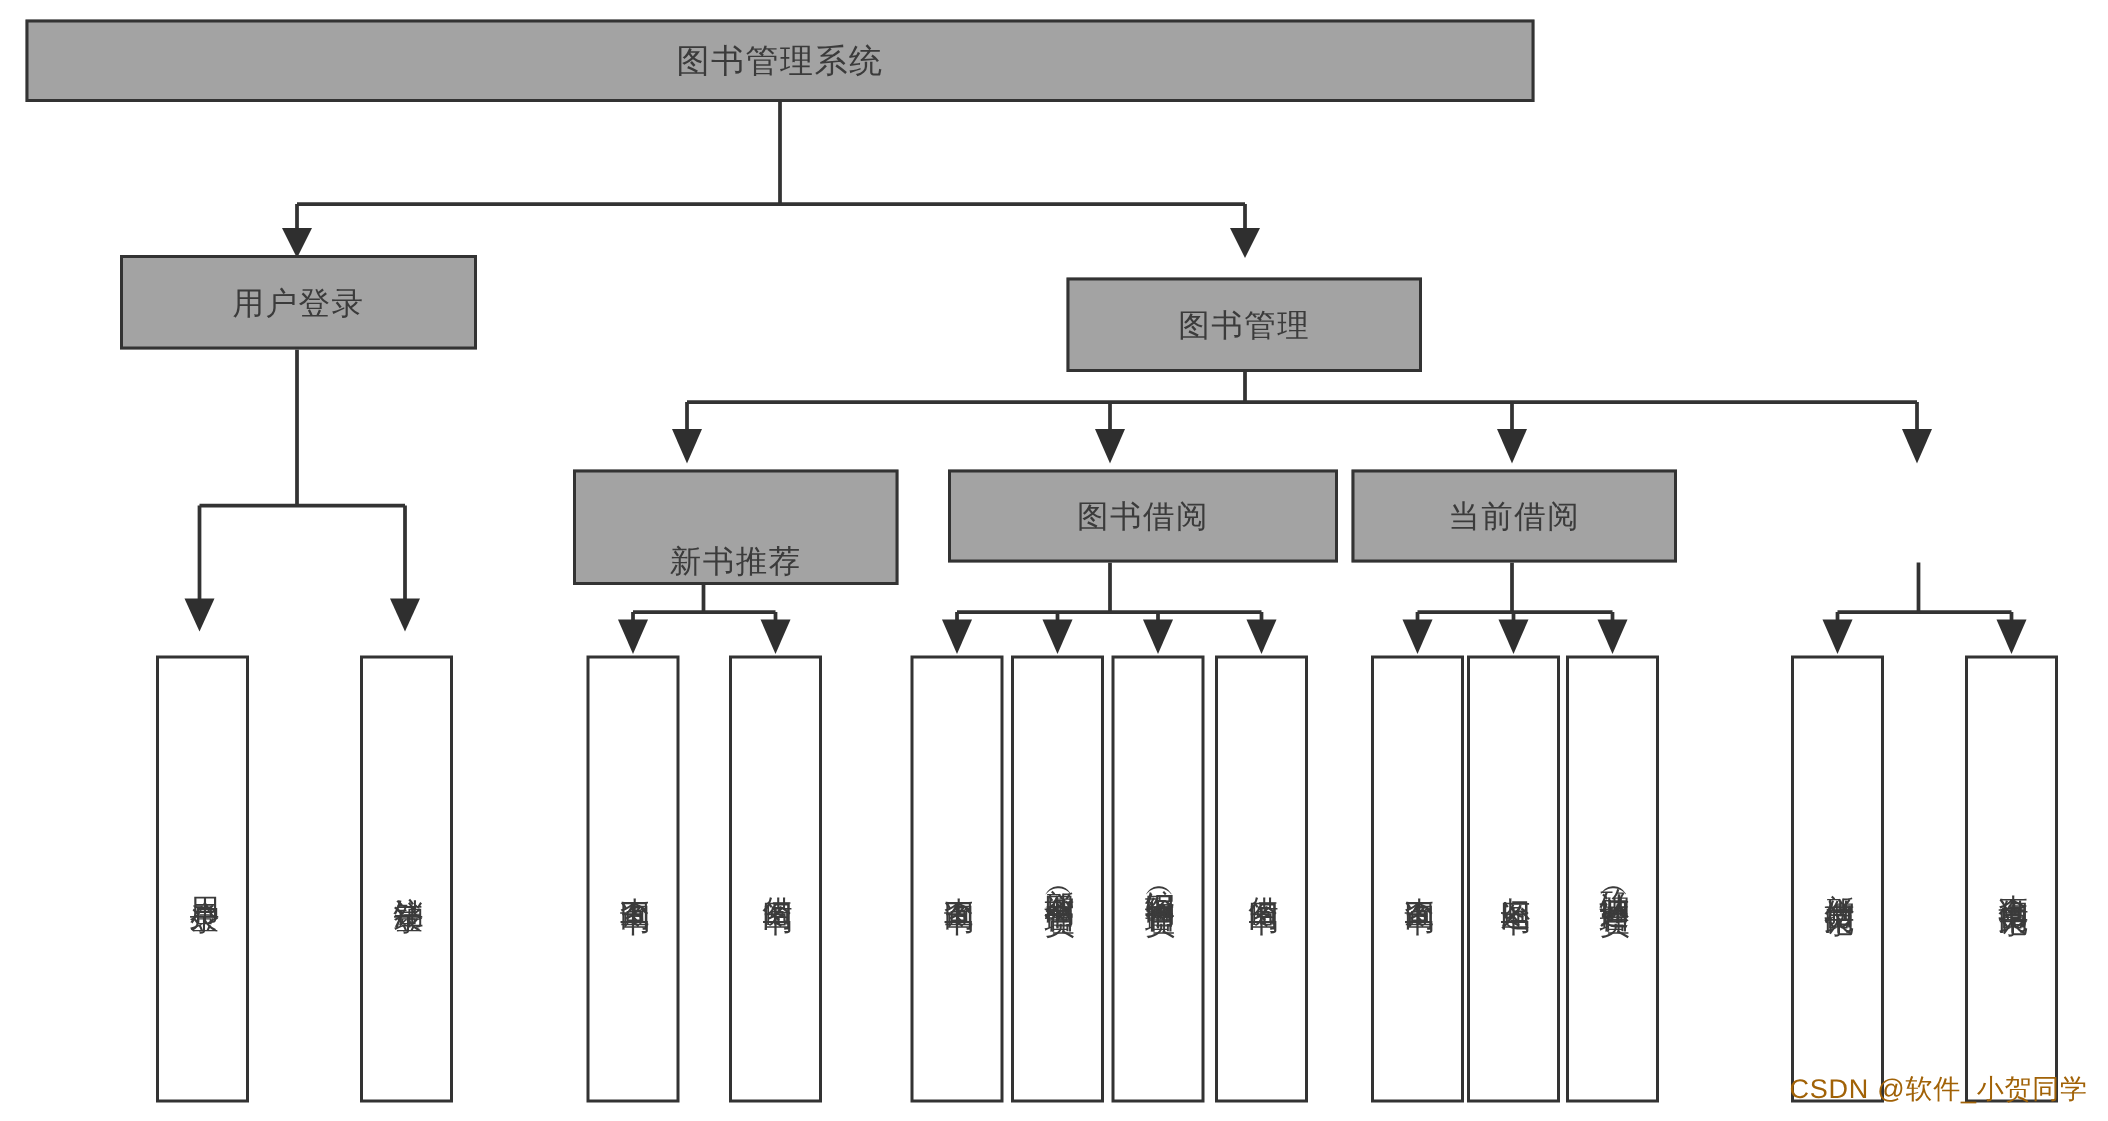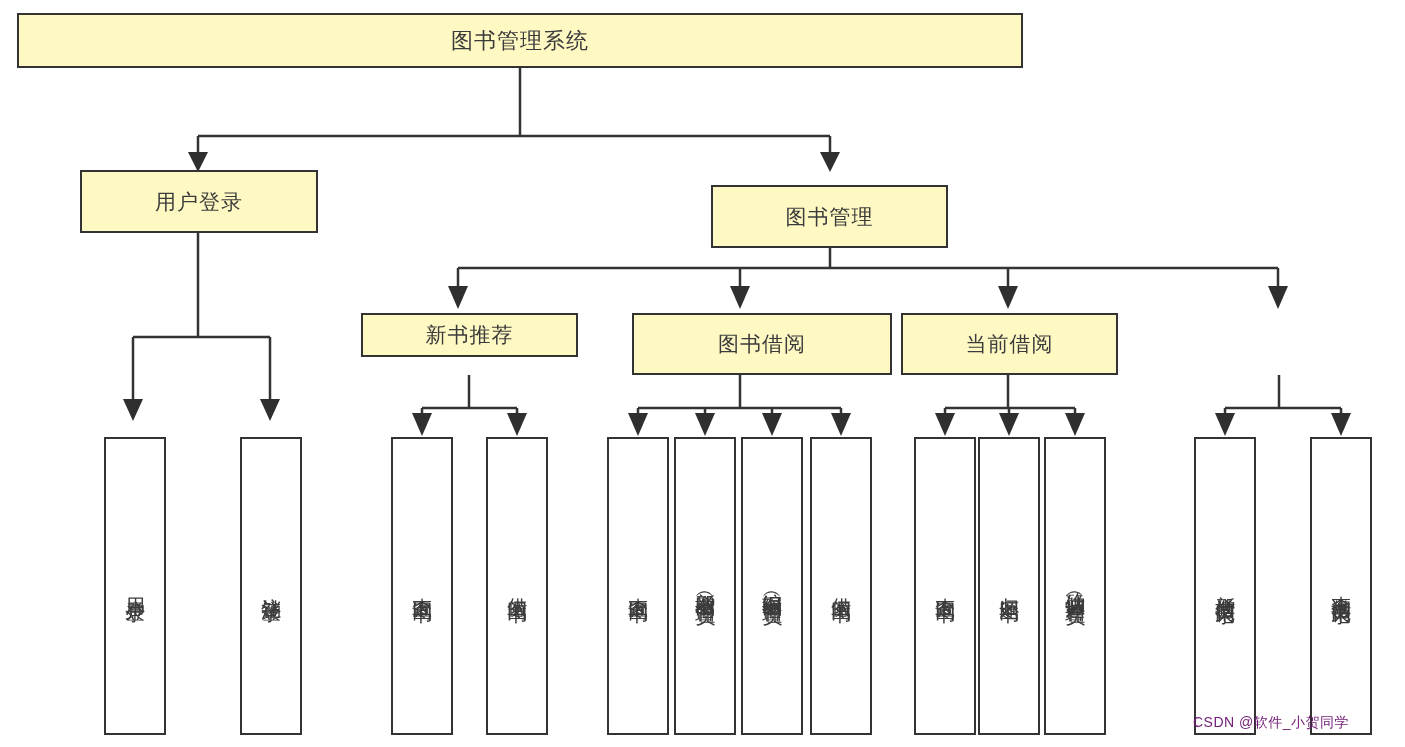--- a/index.html
+++ b/index.html
@@ -2,21 +2,21 @@
 <html><head>
 <meta charset="utf-8">
 <style>
   html,body{margin:0;padding:0;background:#ffffff;}
   body{font-family:"Liberation Sans","DejaVu Sans",sans-serif;}
   #canvas{position:relative;width:1405px;height:747px;background:#ffffff;overflow:hidden;}
 
   .node{
     position:absolute;
     box-sizing:border-box;
-    background:#fef9c3;
+    background:#a3a3a3;
     border:2.5px solid #333333;
     display:flex;
     align-items:center;
     justify-content:center;
     color:#3b3b3b;
     text-align:center;
   }
   .node.h-node{font-size:21px;letter-spacing:1px;}
   .node.root{font-size:22px;}
   .leaf{
@@ -38,22 +38,22 @@
     letter-spacing:2px;
     white-space:nowrap;
   }
 
   svg#wires{position:absolute;left:0;top:0;width:1405px;height:747px;pointer-events:none;}
   svg#wires line, svg#wires path{stroke:#333333;stroke-width:2.5;fill:none;}
   svg#wires polygon{fill:#2f2f2f;}
 
   .watermark{
     position:absolute;
-    font-size:14px;
-    color:#701a75;
+    font-size:18px;
+    color:#a16207;
     white-space:nowrap;
     letter-spacing:0.5px;
   }
 </style>
 </head>
 <body>
 
 <div id="canvas">
 
   <svg id="wires" viewBox="0 0 1405 747">
@@ -125,21 +125,21 @@
     <span>图书管理系统</span>
   </div>
 
   <div class="node h-node" style="left:80px;top:170px;width:238px;height:63px;">
     <span>用户登录</span>
   </div>
   <div class="node h-node" style="left:711px;top:185px;width:237px;height:63px;">
     <span>图书管理</span>
   </div>
 
-  <div class="node h-node" style="left:361px;top:313px;width:217px;height:44px;">
+  <div class="node h-node" style="left:382px;top:313px;width:217px;height:77px;align-items:flex-end;">
     <span>新书推荐</span>
   </div>
   <div class="node h-node" style="left:632px;top:313px;width:260px;height:62px;">
     <span>图书借阅</span>
   </div>
   <div class="node h-node" style="left:901px;top:313px;width:217px;height:62px;">
     <span>当前借阅</span>
   </div>
 
   <div class="leaf" style="left:104px;top:437px;width:62px;height:298px;">

